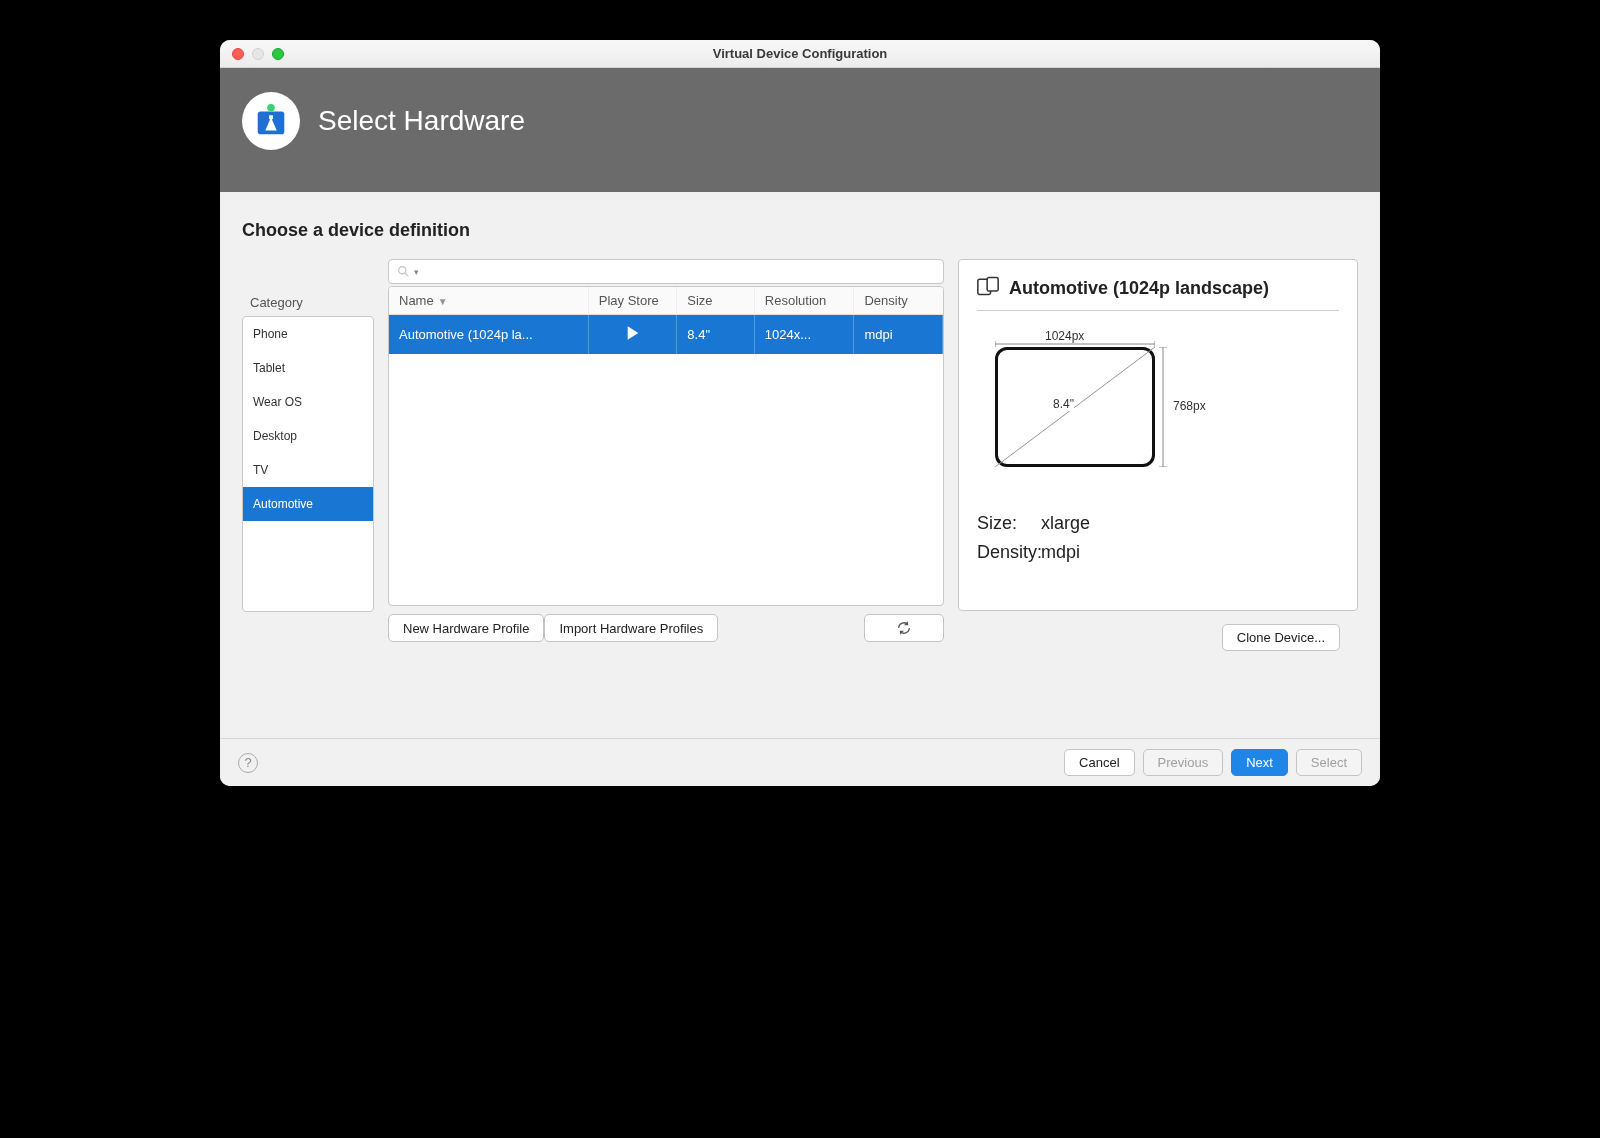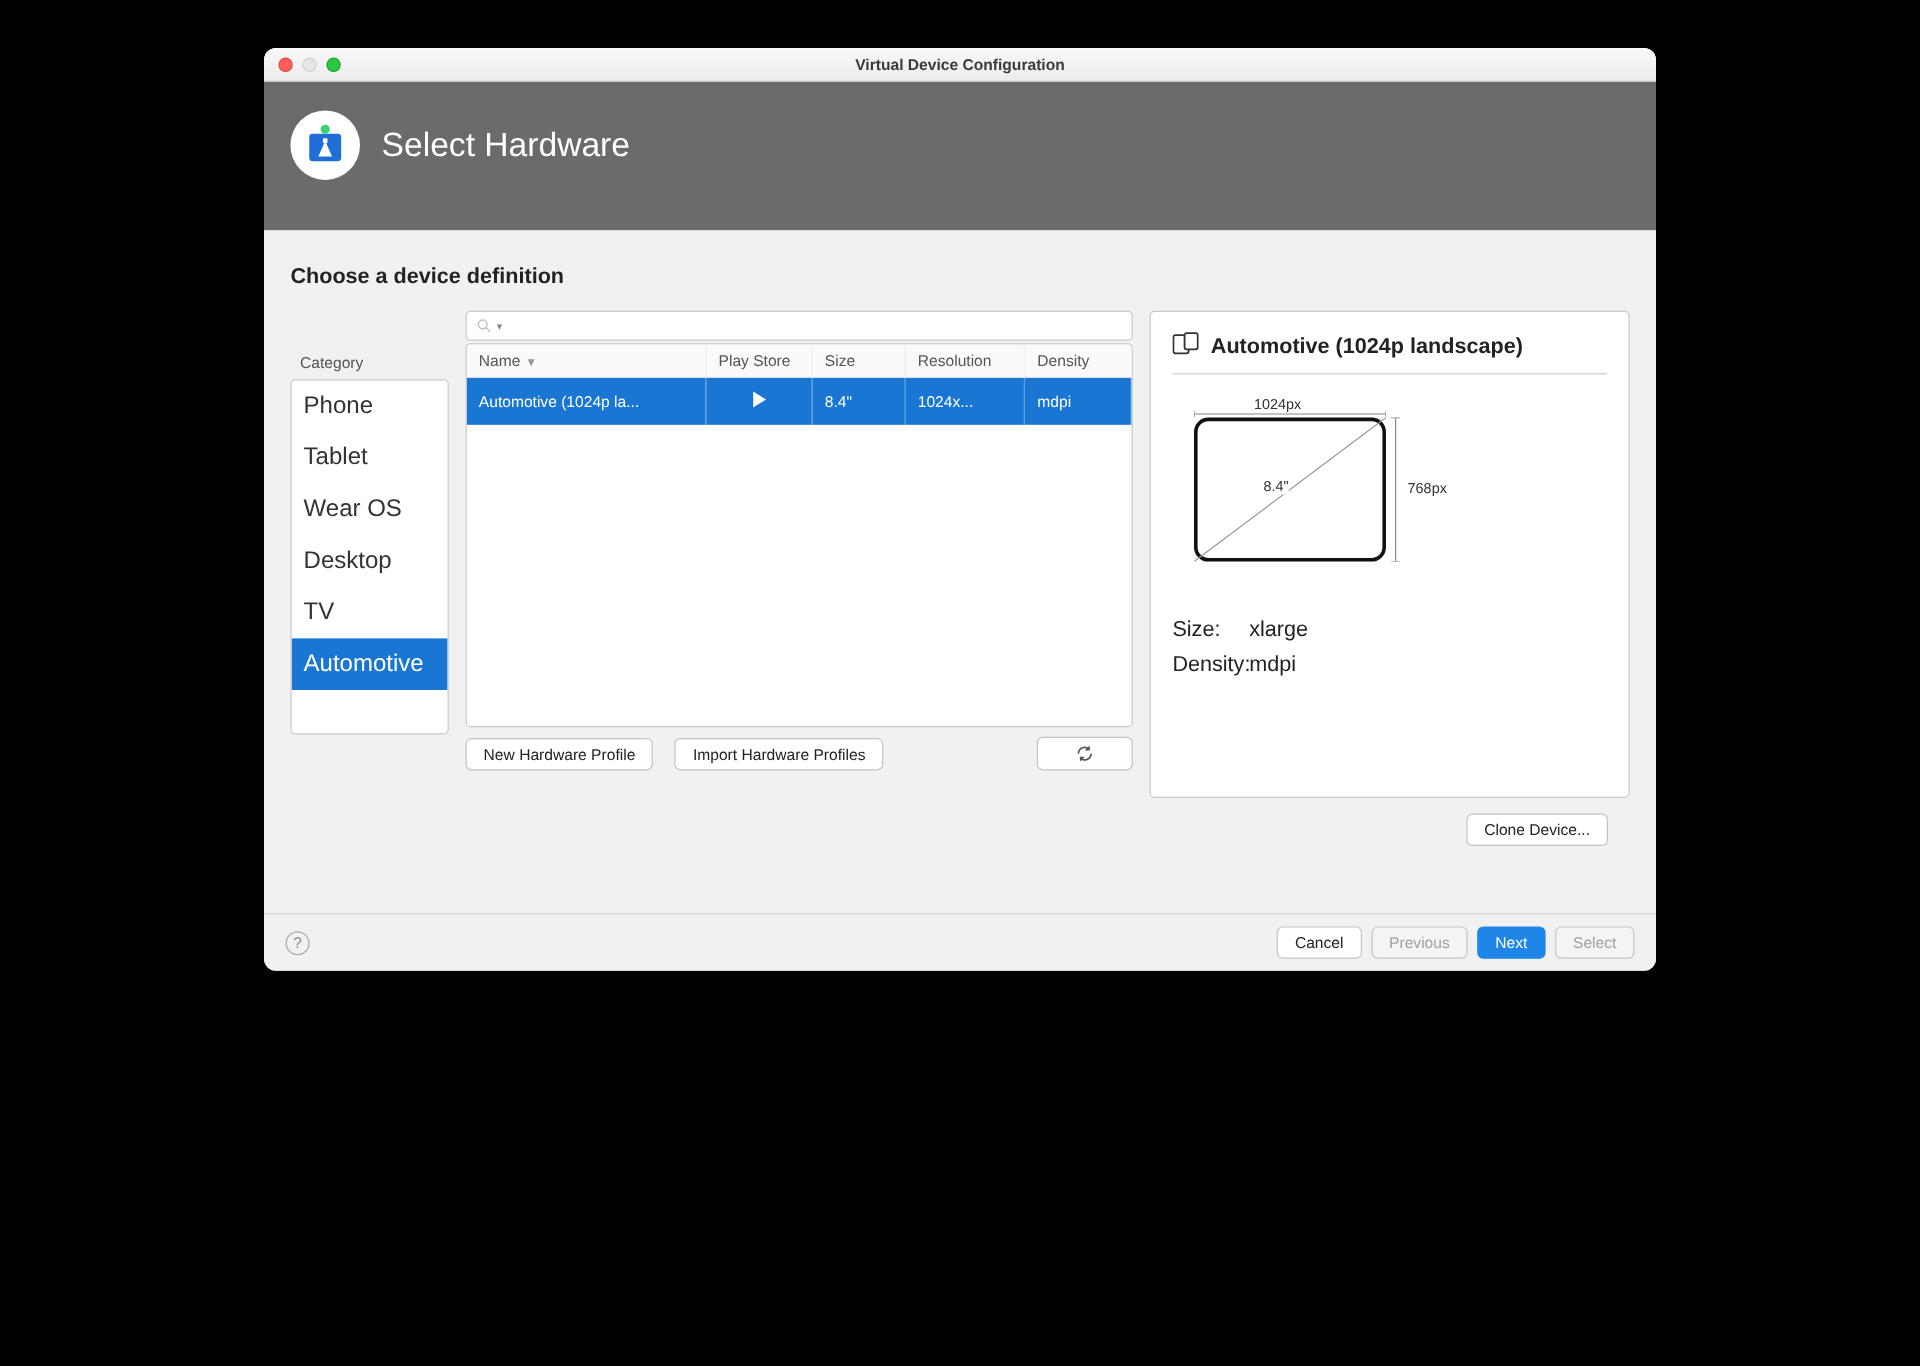--- a/index.html
+++ b/index.html
@@ -89,21 +89,21 @@
     background: #f1f1f1;
   }
   .cat-list {
     border: 1px solid #c8c8c8;
     border-radius: 4px;
     background: #fff;
     overflow: hidden;
   }
   .cat-item {
     padding: 10px 10px;
-    font-size: 20px;
+    font-size: 12px;
     color: #333;
     cursor: pointer;
   }
   .cat-item.selected {
     background: #1976d2;
     color: #fff;
   }
   
   .col-table {
     flex: 1;
@@ -158,21 +158,21 @@
     background: #1976d2;
     color: #fff;
   }
   
   .col-preview {
     width: 400px;
     background: #fff;
     border: 1px solid #c8c8c8;
     border-radius: 4px;
     padding: 16px 18px;
-    height: 406px;
+    height: 352px;
     position: relative;
   }
   .preview-title-row {
     display: flex; align-items: center; gap: 10px;
     border-bottom: 1px solid #ccc;
     padding-bottom: 10px;
     margin-bottom: 18px;
   }
   .preview-title {
     font-size: 18px;
@@ -220,23 +220,22 @@
   .specs {
     font-size: 18px;
     color: #222;
     line-height: 1.6;
   }
   .specs-row { display:flex; }
   .specs-label { width: 64px; }
   
   .action-row {
     display: flex;
-    gap: 18px;
+    gap: 0;
     margin-top: 8px;
-    align-items: center;
   }
   .btn {
     border: 1px solid #c4c4c4;
     border-radius: 5px;
     background: #fff;
     padding: 5px 14px;
     font-size: 13px;
     color: #222;
     cursor: pointer;
   }

